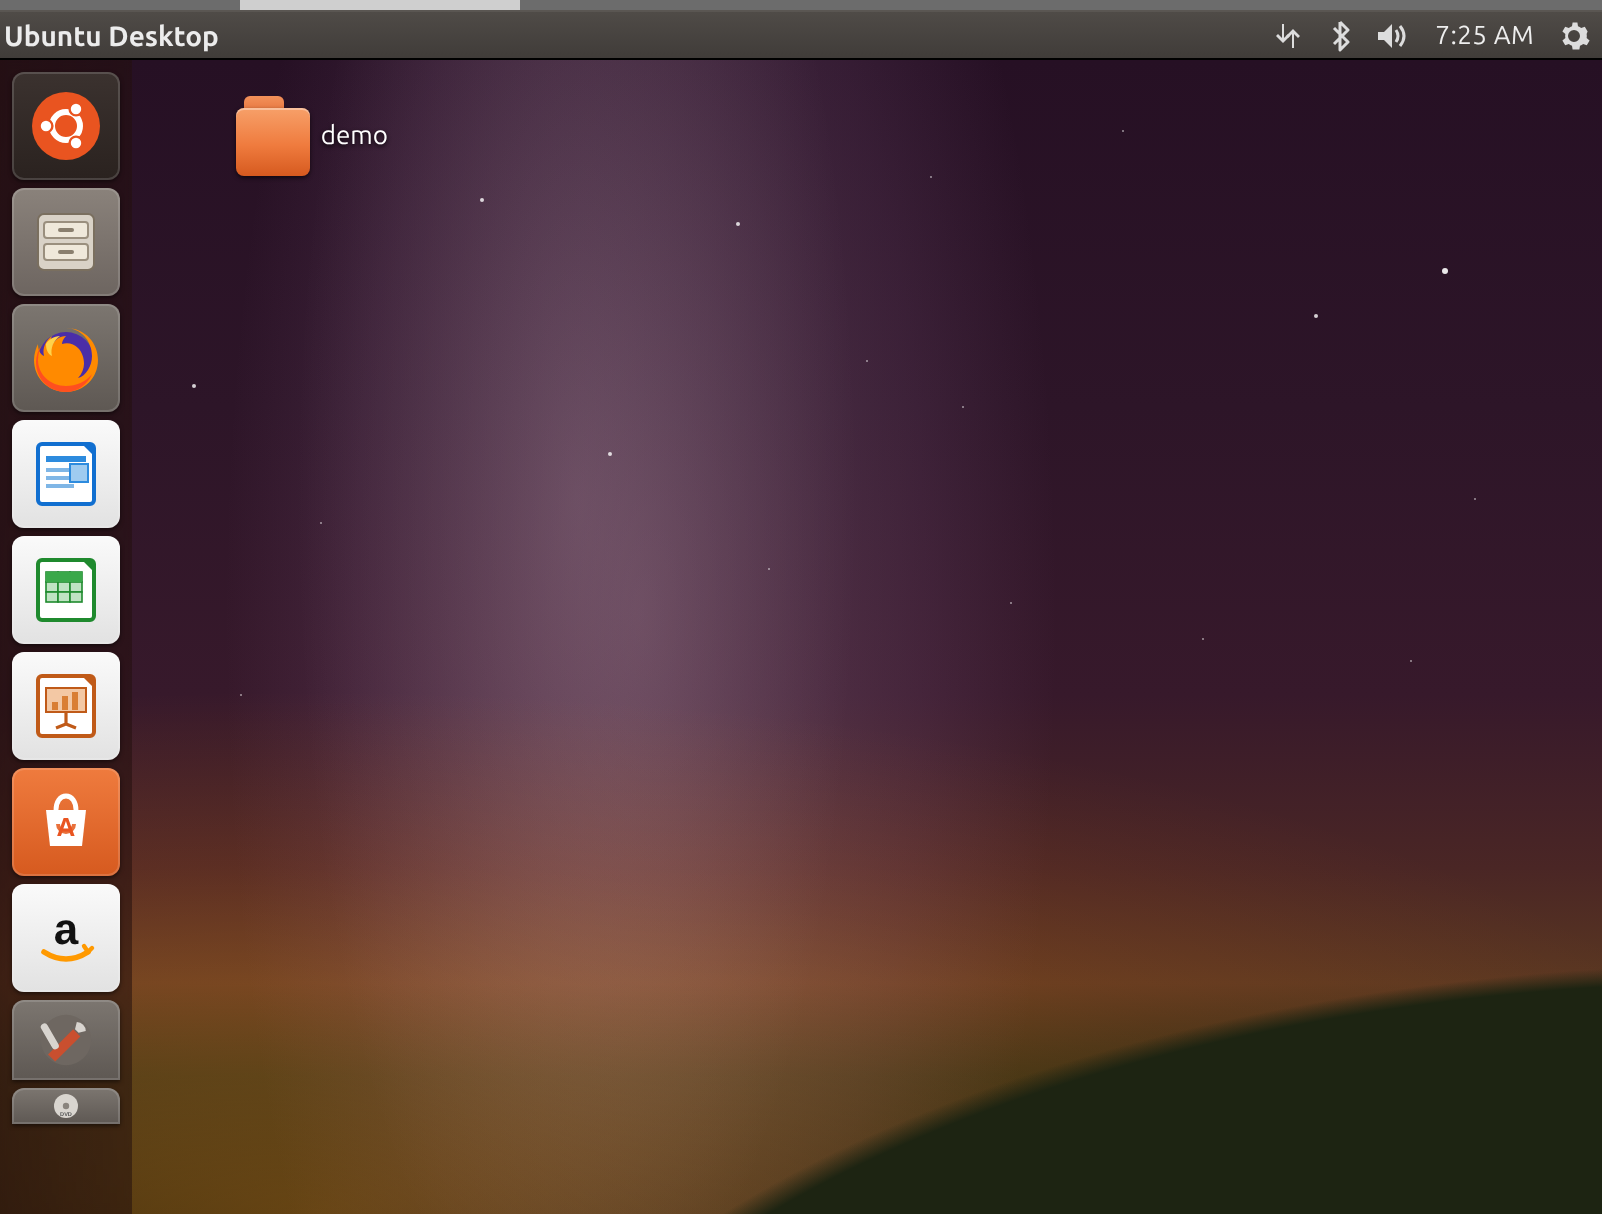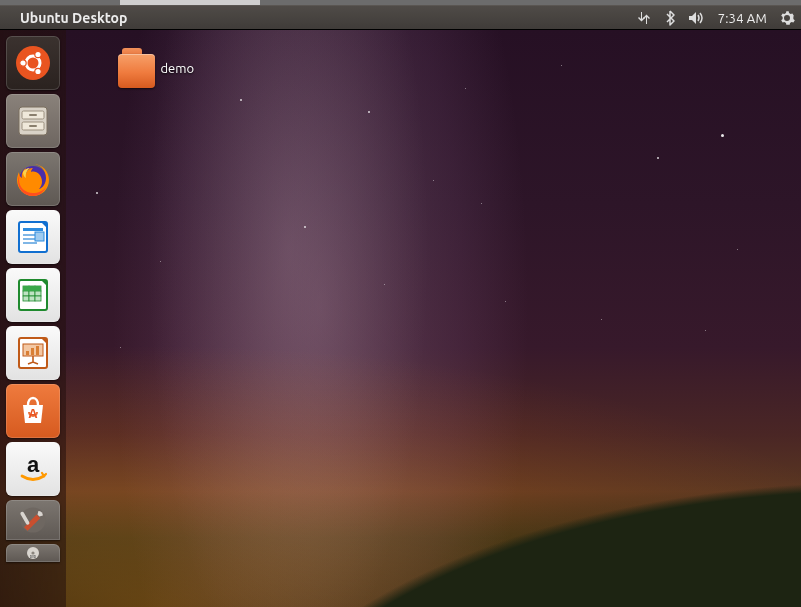--- a/index.html
+++ b/index.html
@@ -12,21 +12,21 @@
     background: linear-gradient(to right, #6c6c6c 0, #6c6c6c 120px, #cfcfcf 120px, #cfcfcf 260px, #6c6c6c 260px, #6c6c6c 100%);
   }
 
   
   .top-panel {
     width: 100%; height: 25px;
     background: linear-gradient(to bottom, #4f4b47 0%, #403c39 100%);
     color: #ececec;
     display: flex; align-items: center;
     font-size: 14px; font-weight: 700;
-    padding: 0 6px 0 20px;
+    padding: 0 6px 0 2px;
     border-top: 1px solid #5a5652;
     border-bottom: 1px solid #000;
   }
   .top-panel .title { flex: 0 0 auto; }
   .top-panel .spacer { flex: 1; }
   .indicators { display: flex; align-items: center; gap: 12px; font-weight: 400; }
   .indicators .ind { display: flex; align-items: center; color: #ddd; }
   .indicators .ind svg { display: block; }
   .indicators .clock { font-size: 13px; color: #eee; letter-spacing: .2px; }
 
@@ -133,21 +133,21 @@
         <path d="M6 1 L10 5 L3 12 M3 4 L10 11 L6 15 L6 1"></path>
       </svg>
     </span>
     <span class="ind" title="Volume">
       <svg width="18" height="16" viewBox="0 0 18 16" fill="#ddd">
         <path d="M1 6 L4 6 L8 2 L8 14 L4 10 L1 10 Z"></path>
         <path d="M10 5 Q12 8 10 11" fill="none" stroke="#ddd" stroke-width="1.5"></path>
         <path d="M12 3 Q16 8 12 13" fill="none" stroke="#ddd" stroke-width="1.5"></path>
       </svg>
     </span>
-    <span class="ind clock">7:34 AM</span>
+    <span class="ind clock">7:25 AM</span>
     <span class="ind" title="System">
       <svg width="16" height="16" viewBox="0 0 16 16" fill="#ddd">
         <path d="M8 5a3 3 0 100 6 3 3 0 000-6zm6.4 3c0 .4 0 .7-.1 1l1.5 1.2-1.4 2.4-1.8-.6c-.5.4-1 .7-1.6.9l-.3 1.9H7.3l-.3-1.9c-.6-.2-1.1-.5-1.6-.9l-1.8.6-1.4-2.4L3.7 9c-.1-.3-.1-.6-.1-1s0-.7.1-1L2.2 5.8l1.4-2.4 1.8.6c.5-.4 1-.7 1.6-.9l.3-1.9h2.4l.3 1.9c.6.2 1.1.5 1.6.9l1.8-.6 1.4 2.4L14.3 7c.1.3.1.6.1 1z"></path>
       </svg>
     </span>
   </div>
 </div>
 
 <div class="workspace">
   <div class="wallpaper">

